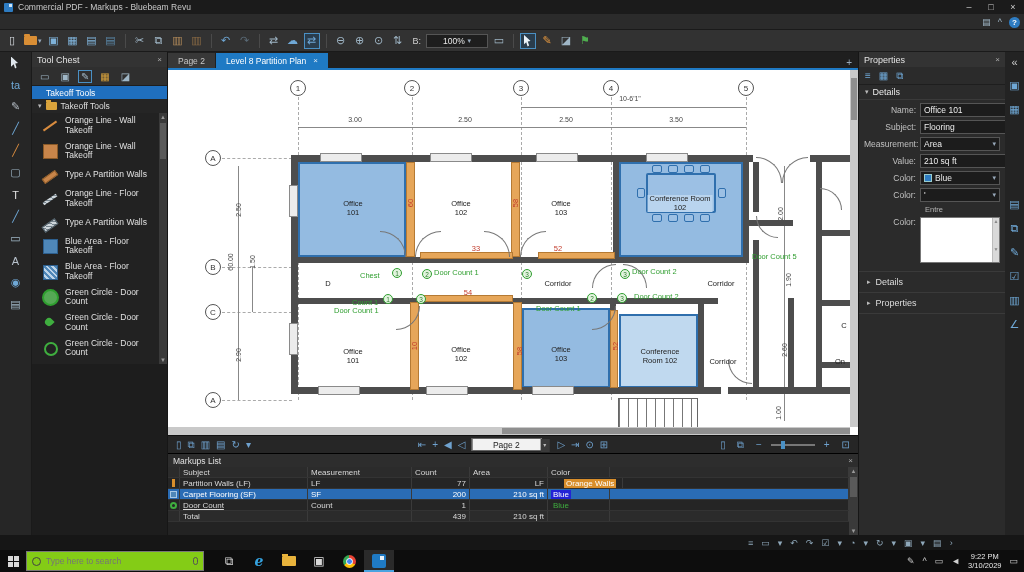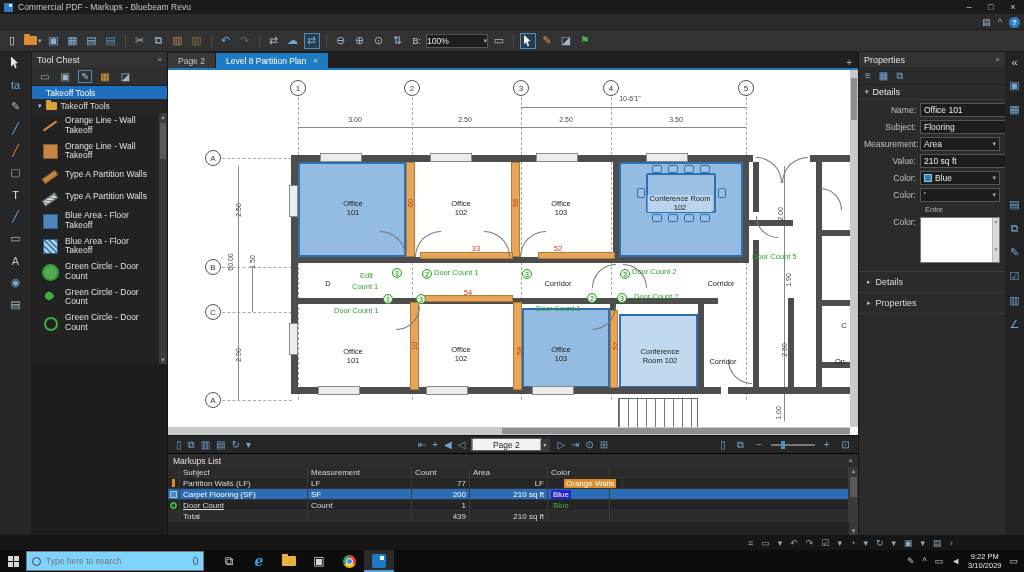--- a/index.html
+++ b/index.html
@@ -17,21 +17,21 @@
   #menu-right{position:absolute;right:4px;top:0;height:16px;display:flex;align-items:center;gap:7px}
   .mr-icon{color:#9fb6c6;font-size:9px}
   .mr-icon.help{width:11px;height:11px;border-radius:50%;background:#2e7cc2;color:#fff;text-align:center;line-height:11px;font-weight:bold;font-size:8px}
   
   #toolbar{position:absolute;left:0;top:30px;width:1024px;height:22px;background:#323232;border-bottom:1px solid #1a1a1a;display:flex;align-items:center;padding-left:4px}
   #toolbar-row{display:flex;align-items:center;gap:3px}
   .tbtn{min-width:16px;height:16px;display:flex;align-items:center;justify-content:center;font-size:11px;color:#9fb6c6;border:1px solid transparent}
   .tbtn.active{border:1px solid #4a90c4;background:#2a3d4d}
   .tsep{width:1px;height:14px;background:#4a4a4a;margin:0 3px}
   .tlabel{color:#cfcfcf;font-size:9px;margin:0 2px 0 4px}
-  .tcombo{width:62px;height:14px;background:#1e1e1e;border:1px solid #555;display:flex;align-items:center;color:#e8e8e8;font-size:8.5px;padding:0 0}
+  .tcombo{width:62px;height:14px;background:#1e1e1e;border:1px solid #555;display:flex;align-items:center;color:#e8e8e8;font-size:8.5px;padding:0 16px}
   .tcombo-caret{margin-left:auto;color:#9ab;font-size:7px}
   .folder{width:13px;height:9px;background:#d98e35;border-radius:1px;position:relative;display:inline-block}
   .folder::before{content:"";position:absolute;left:0;top:-2px;width:6px;height:2px;background:#d98e35;border-radius:1px 1px 0 0}
   .caret{font-size:7px;color:#9ab;margin-left:1px}
   .mouse{width:9px;height:12px;background:#dfe6ec;clip-path:polygon(0 0,0 86%,30% 64%,45% 100%,62% 92%,47% 58%,78% 55%)}
   .tbtn.active .mouse{background:#eaf2f8}
   
   #left-strip{position:absolute;left:0;top:52px;width:32px;height:498px;background:#262626;border-right:1px solid #1a1a1a;display:flex;flex-direction:column;align-items:center;padding-top:4px;gap:9px}
   .ls-icon{font-size:11px;color:#7fa8cc;height:13px;display:flex;align-items:center;justify-content:center}
   
@@ -158,21 +158,21 @@
   .dk.first{color:#cfcfcf}
   
   #bstrip{position:absolute;left:0;top:535px;width:1024px;height:15px;background:#161616;display:flex;align-items:center}
   #bstrip-icons{margin-left:748px;display:flex;align-items:center;gap:8px}
   .bs{color:#8fa8ba;font-size:9px}
   
   #taskbar{position:absolute;left:0;top:550px;width:1024px;height:22px;background:#0d0d0d;display:flex;align-items:center}
   #start{width:26px;height:22px;display:flex;align-items:center;justify-content:center}
   .win-grid{display:grid;grid-template-columns:5px 5px;grid-template-rows:5px 5px;gap:1px}
   .win-grid i{background:#d8d8d8}
-  #searchbox{width:178px;height:20px;background:#7dd3fc;border:1px solid #777;display:flex;align-items:center;padding:0 5px;gap:5px}
+  #searchbox{width:178px;height:20px;background:#84cc16;border:1px solid #777;display:flex;align-items:center;padding:0 5px;gap:5px}
   #searchbox .ring{width:9px;height:9px;border:1.5px solid #444;border-radius:50%}
   #searchbox input{flex:1;border:none;outline:none;font-size:8.5px;color:#444;background:transparent;font-family:"Liberation Sans",sans-serif}
   #searchbox .mic{width:5px;height:8px;border:1px solid #555;border-radius:3px}
   #tb-apps{display:flex;align-items:center;margin-left:10px}
   .tb-app{width:30px;height:22px;display:flex;align-items:center;justify-content:center}
   .tb-app.active{background:#2a2a2a;box-shadow:inset 0 -2px 0 #4aa3e0}
   .tb-g{font-size:12px;color:#d8d8d8}
   .edge-e{font-family:"DejaVu Serif",serif;font-style:italic;font-weight:bold;font-size:14px;color:#35a3e0}
   .tb-folder{width:14px;height:10px;background:#e8b33c;border-radius:1px;position:relative}
   .tb-folder::before{content:"";position:absolute;left:0;top:-2px;width:6px;height:2px;background:#e8b33c}
@@ -294,20 +294,24 @@
         <div class="ti orange-line-thin"></div>
         <div class="tc-label">Orange Line - Wall Takeoff</div>
       </div>
       <div class="tc-item">
         <div class="ti orange-square"></div>
         <div class="tc-label">Orange Line - Wall Takeoff</div>
       </div>
       <div class="tc-item">
         <div class="ti orange-line-thick"></div>
         <div class="tc-label">Type A Partition Walls</div>
+      </div>
+      <div class="tc-item">
+        <div class="ti stripe-line-thin"></div>
+        <div class="tc-label">Orange Line - Floor Takeoff</div>
       </div>
       <div class="tc-item">
         <div class="ti stripe-line-thick"></div>
         <div class="tc-label">Type A Partition Walls</div>
       </div>
       <div class="tc-item">
         <div class="ti blue-square"></div>
         <div class="tc-label">Blue Area - Floor Takeoff</div>
       </div>
       <div class="tc-item">
@@ -457,22 +461,22 @@
         <div class="gc" style="left: 254px; top: 199px;">2</div>
         <div class="gc" style="left: 354px; top: 199px;">3</div>
         <div class="gc" style="left: 452px; top: 199px;">3</div>
         <div class="gc" style="left: 215px; top: 224px;">1</div>
         <div class="gc" style="left: 248px; top: 224px;">3</div>
         <div class="gc" style="left: 419px; top: 223px;">2</div>
         <div class="gc" style="left: 449px; top: 223px;">3</div>
         <div class="glab" style="left: 266px; top: 198px;">Door Count 1</div>
         <div class="glab" style="left: 464px; top: 197px;">Door Count 2</div>
         <div class="glab" style="left: 466px; top: 222px;">Door Count 2</div>
-        <div class="glab" style="left: 192px; top: 201px;">Edit</div>
-        <div class="glab" style="left: 184px; top: 212px;">Count 1</div>
+        <div class="glab" style="left: 192px; top: 201px;">Chest</div>
+        <div class="glab" style="left: 184px; top: 228px;">Count 1</div>
         <div class="glab" style="left: 166px; top: 236px;">Door Count 1</div>
         <div class="glab" style="left: 368px; top: 234px;">Door Count 1</div>
         <div class="glab" style="left: 584px; top: 182px;">Door Count 5</div>
         <div class="blab" style="left: 185px; top: 130px;">Office
 101</div>
         <div class="blab" style="left: 293px; top: 130px;">Office
 102</div>
         <div class="blab" style="left: 393px; top: 130px;">Office
 103</div>
         <div class="blab onTable" style="left: 512px; top: 125px;">Conference Room

